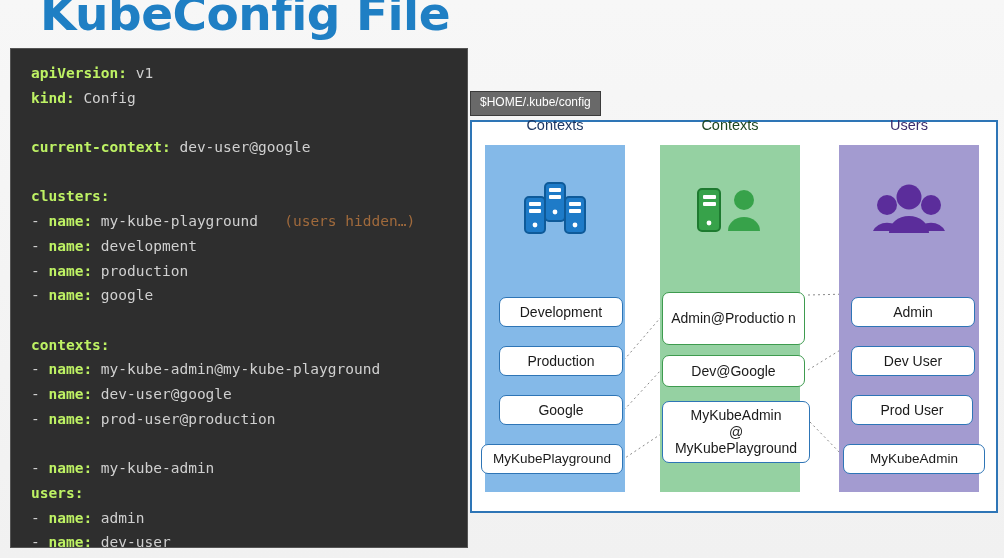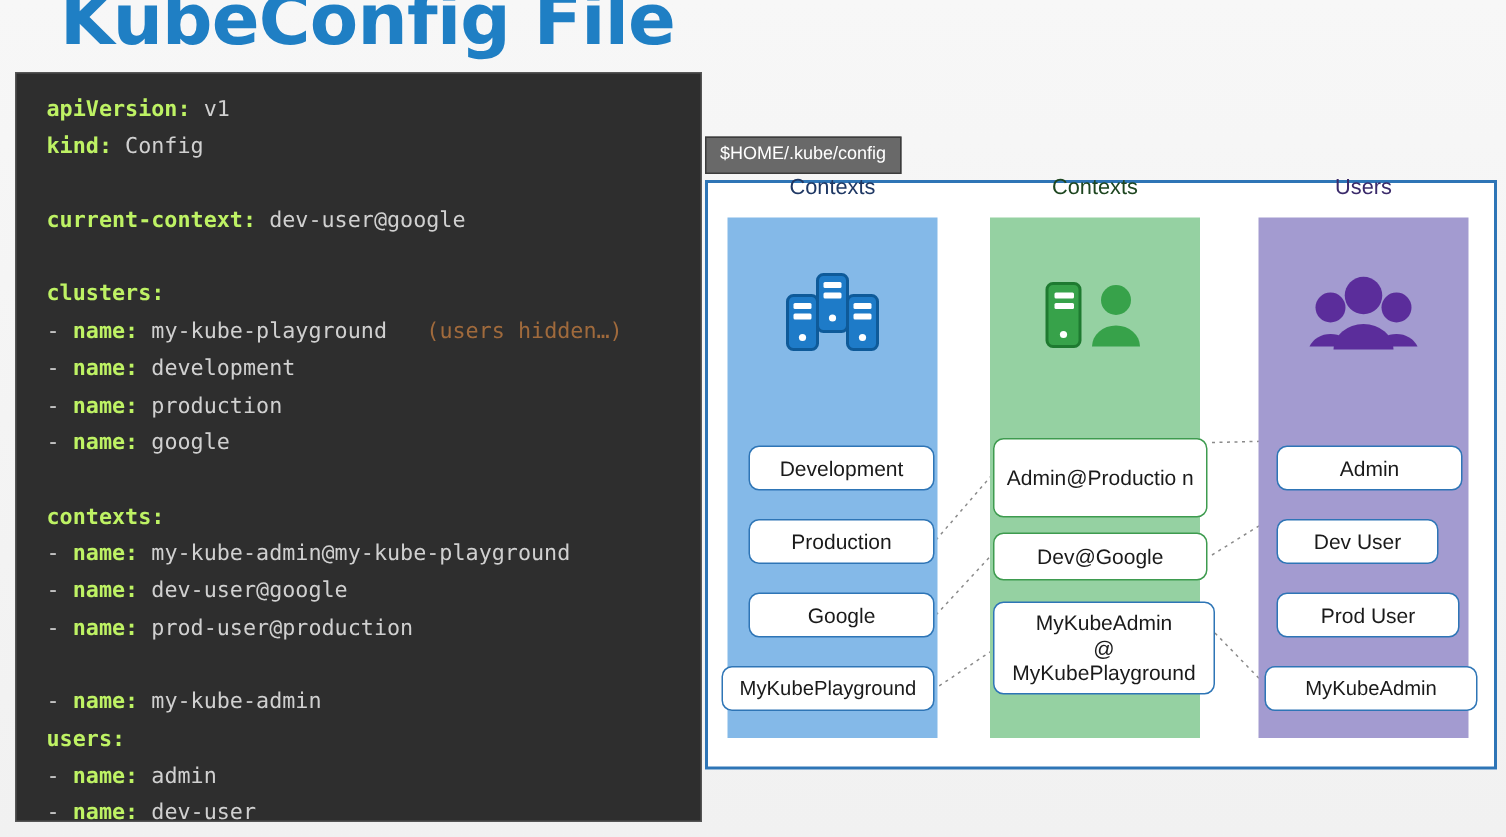--- a/index.html
+++ b/index.html
@@ -106,21 +106,21 @@
   .cl3{left:14px;top:250px;width:124px;height:30px;}
   .cl4{left:-4px;top:299px;width:142px;height:30px;font-size:13.5px;}
 
   
   .cx1{left:2px;top:147px;width:143px;height:53px;}
   .cx2{left:2px;top:210px;width:143px;height:32px;text-align:center;}
   .cx3{left:2px;top:256px;width:148px;height:62px;}
 
   
   .us1{left:12px;top:152px;width:124px;height:30px;}
-  .us2{left:12px;top:201px;width:108px;height:30px;}
+  .us2{left:12px;top:201px;width:124px;height:30px;}
   .us3{left:12px;top:250px;width:122px;height:30px;}
   .us4{left:4px;top:299px;width:142px;height:30px;font-size:13.5px;}
 
   .connectors{position:absolute;inset:0;pointer-events:none;}
 
   
   svg{display:block;}
 </style>
 </head>
 <body>

